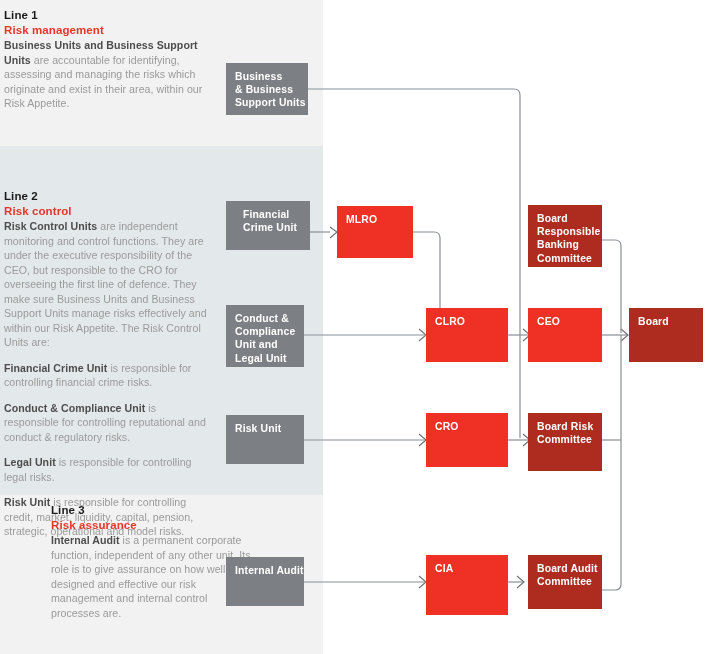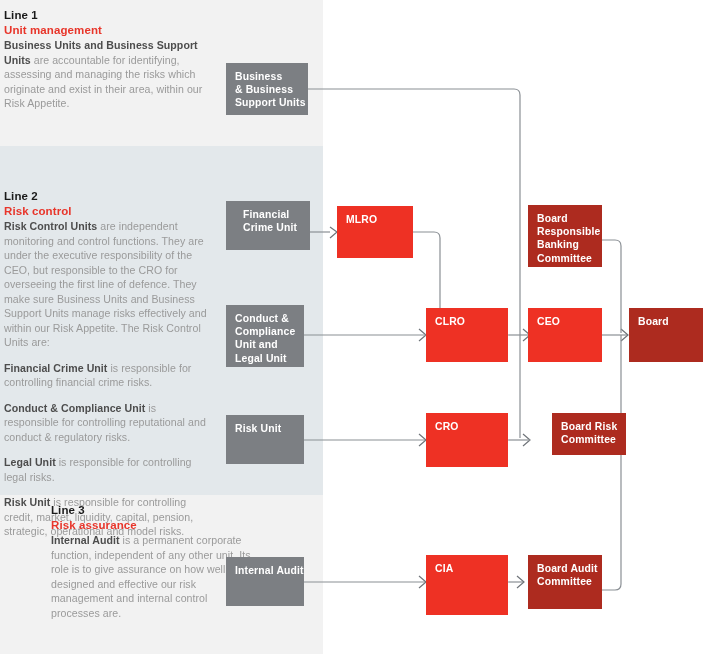--- a/index.html
+++ b/index.html
@@ -58,21 +58,21 @@
 <body>
 
 <div id="root">
 
   <div class="band band-l1"></div>
   <div class="band band-l2"></div>
   <div class="band band-l3"></div>
 
   <div class="textcol" style="top:8px;">
     <div class="ln-title">Line 1</div>
-    <div class="ln-sub">Unit management</div>
+    <div class="ln-sub">Risk management</div>
     <p class="para"><b>Business Units and Business Support Units</b><span> are accountable for identifying, assessing and managing the risks which originate and exist in their area, within our Risk Appetite.</span></p>
   </div>
 
   <div class="textcol" style="top:153px;margin-top:36px;">
     <div class="ln-title">Line 2</div>
     <div class="ln-sub">Risk control</div>
     <p class="para"><b>Risk Control Units</b><span> are independent monitoring and control functions. They are under the executive responsibility of the CEO, but responsible to the CRO for overseeing the first line of defence. They make sure Business Units and Business Support Units manage risks effectively and within our Risk Appetite. The Risk Control Units are:</span></p>
     <p class="para gap"><b>Financial Crime Unit</b><span> is responsible for controlling financial crime risks.</span></p>
     <p class="para gap"><b>Conduct &amp; Compliance Unit</b><span> is responsible for controlling reputational and conduct &amp; regulatory risks.</span></p>
     <p class="para gap"><b>Legal Unit</b><span> is responsible for controlling legal risks.</span></p>
@@ -146,21 +146,21 @@
 
   <div class="box red" style="left:426px; top:555px; width:82px; height:60px;">CIA</div>
 
   <div class="box red" style="left:528px; top:308px; width:74px; height:54px;">CEO</div>
 
   <div class="box darkred" style="left:528px; top:205px; width:74px; height:62px;">Board
 Responsible
 Banking
 Committee</div>
 
-  <div class="box darkred" style="left:552px; top:413px; width:74px; height:42px;">Board Risk
+  <div class="box darkred" style="left:528px; top:413px; width:74px; height:58px;">Board Risk
 Committee</div>
 
   <div class="box darkred" style="left:528px; top:555px; width:74px; height:54px;">Board Audit
 Committee</div>
 
   <div class="box darkred" style="left:629px; top:308px; width:74px; height:54px;">Board</div>
 
 </div>
 
 </body></html>

